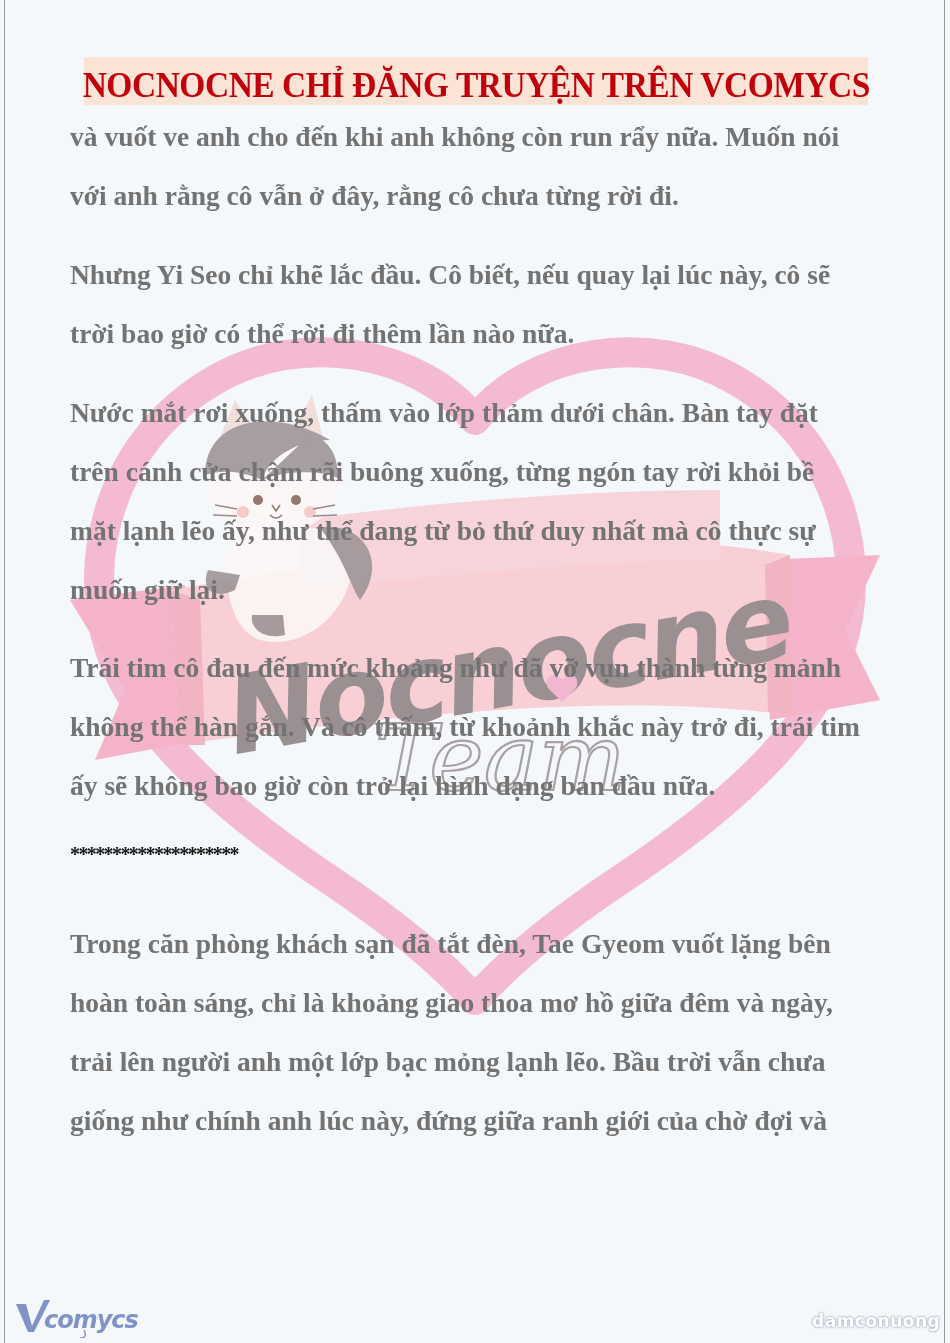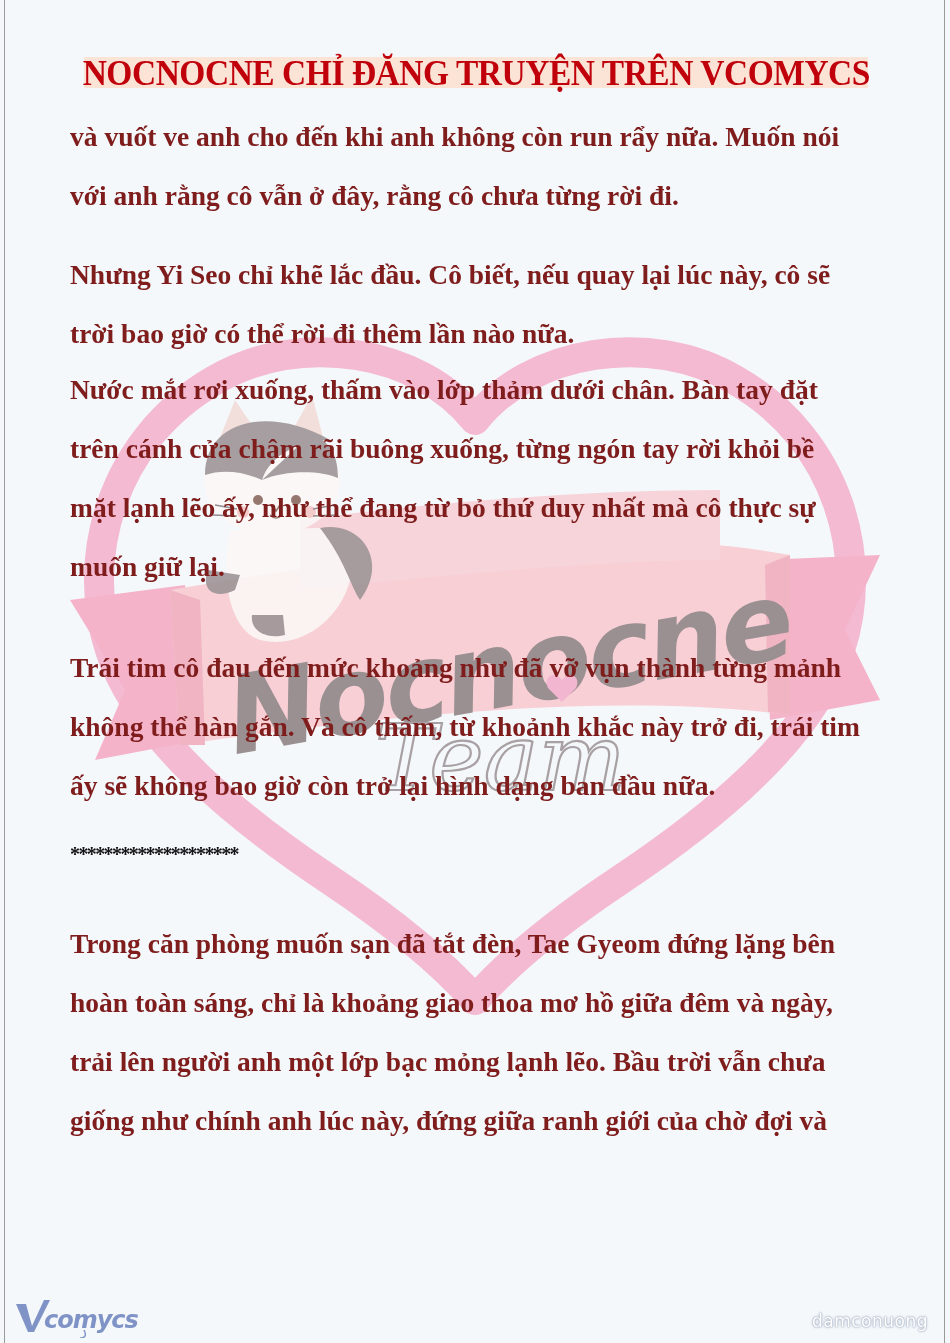--- a/index.html
+++ b/index.html
@@ -30,41 +30,41 @@
       position: absolute;
       left: 0; top: 0;
       width: 950px; height: 1343px;
       pointer-events: none;
     }
     .title-banner {
       position: absolute;
       left: 84px;
       top: 57px;
       width: 784px;
-      height: 31px;
+      height: 48px;
       background: #fbe3d6;
       display: flex;
-      align-items: center;
+      align-items: flex-end;
       justify-content: center;
     }
     .title-text {
       color: #c0000a;
       font-family: "Liberation Serif", "DejaVu Serif", serif;
       font-weight: bold;
       font-size: 36px;
       letter-spacing: -0.5px;
       white-space: nowrap;
       transform: scaleX(0.93);
       line-height: 40px;
     }
     .body-text {
       position: absolute;
       left: 70px;
       width: 820px;
-      color: #7f1d1d;
+      color: #737373;
       font-family: "Liberation Serif", "DejaVu Serif", serif;
       font-weight: bold;
       font-size: 27.5px;
       line-height: 59px;
     }
     .line {
       display: block;
       height: 59px;
       white-space: nowrap;
     }
@@ -83,21 +83,21 @@
       left: 14px;
       top: 1296px;
       width: 130px;
       height: 42px;
     }
     .damconuong {
       position: absolute;
       left: 812px;
       top: 1311px;
       font-family: "DejaVu Sans", sans-serif;
-      font-weight: normal;
+      font-weight: bold;
       font-size: 17px;
       color: #ffffff;
       letter-spacing: 0.5px;
       text-shadow: 0 0 3px #a9b3c6, 0 0 2px #a9b3c6, 0 0 1px #8e99ae;
     }
   </style>
 </head>
 <body>
 
 <div class="page-border-left"></div>
@@ -169,37 +169,37 @@
 <div class="body-text" style="top:107px;">
   <span class="line">và vuốt ve anh cho đến khi anh không còn run rẩy nữa. Muốn nói</span>
   <span class="line">với anh rằng cô vẫn ở đây, rằng cô chưa từng rời đi.</span>
 </div>
 
 <div class="body-text" style="top:245px;">
   <span class="line">Nhưng Yi Seo chỉ khẽ lắc đầu. Cô biết, nếu quay lại lúc này, cô sẽ</span>
   <span class="line">trời bao giờ có thể rời đi thêm lần nào nữa.</span>
 </div>
 
-<div class="body-text" style="top:360px;">
+<div class="body-text" style="top:383px;">
   <span class="line">Nước mắt rơi xuống, thấm vào lớp thảm dưới chân. Bàn tay đặt</span>
   <span class="line">trên cánh cửa chậm rãi buông xuống, từng ngón tay rời khỏi bề</span>
   <span class="line">mặt lạnh lẽo ấy, như thể đang từ bỏ thứ duy nhất mà cô thực sự</span>
   <span class="line">muốn giữ lại.</span>
 </div>
 
 <div class="body-text" style="top:638px;">
   <span class="line">Trái tim cô đau đến mức khoảng như đã vỡ vụn thành từng mảnh</span>
   <span class="line">không thể hàn gắn. Và cô thấm, từ khoảnh khắc này trở đi, trái tim</span>
   <span class="line">ấy sẽ không bao giờ còn trở lại hình dạng ban đầu nữa.</span>
 </div>
 
 <div class="separator">********************</div>
 
 <div class="body-text" style="top:914px;">
-  <span class="line">Trong căn phòng muốn sạn đã tắt đèn, Tae Gyeom đứng lặng bên</span>
+  <span class="line">Trong căn phòng khách sạn đã tắt đèn, Tae Gyeom vuốt lặng bên</span>
   <span class="line">hoàn toàn sáng, chỉ là khoảng giao thoa mơ hồ giữa đêm và ngày,</span>
   <span class="line">trải lên người anh một lớp bạc mỏng lạnh lẽo. Bầu trời vẫn chưa</span>
   <span class="line">giống như chính anh lúc này, đứng giữa ranh giới của chờ đợi và</span>
 </div>
 
 <svg class="vcomycs-logo" viewBox="0 0 130 42" xmlns="http://www.w3.org/2000/svg">
   <path d="M2 8 L 12 8 L 18 30 L 30 4 L 36 4 L 20 36 L 14 36 Z" fill="#7f93c6"></path>
   <text x="30" y="32" font-family="DejaVu Sans, sans-serif" font-style="italic" font-weight="bold" font-size="24" fill="#7f93c6" letter-spacing="-1">comycs</text>
   <path d="M70 34 q 4 8 -4 8" stroke="#7f93c6" stroke-width="1.5" fill="none"></path>
 </svg>

